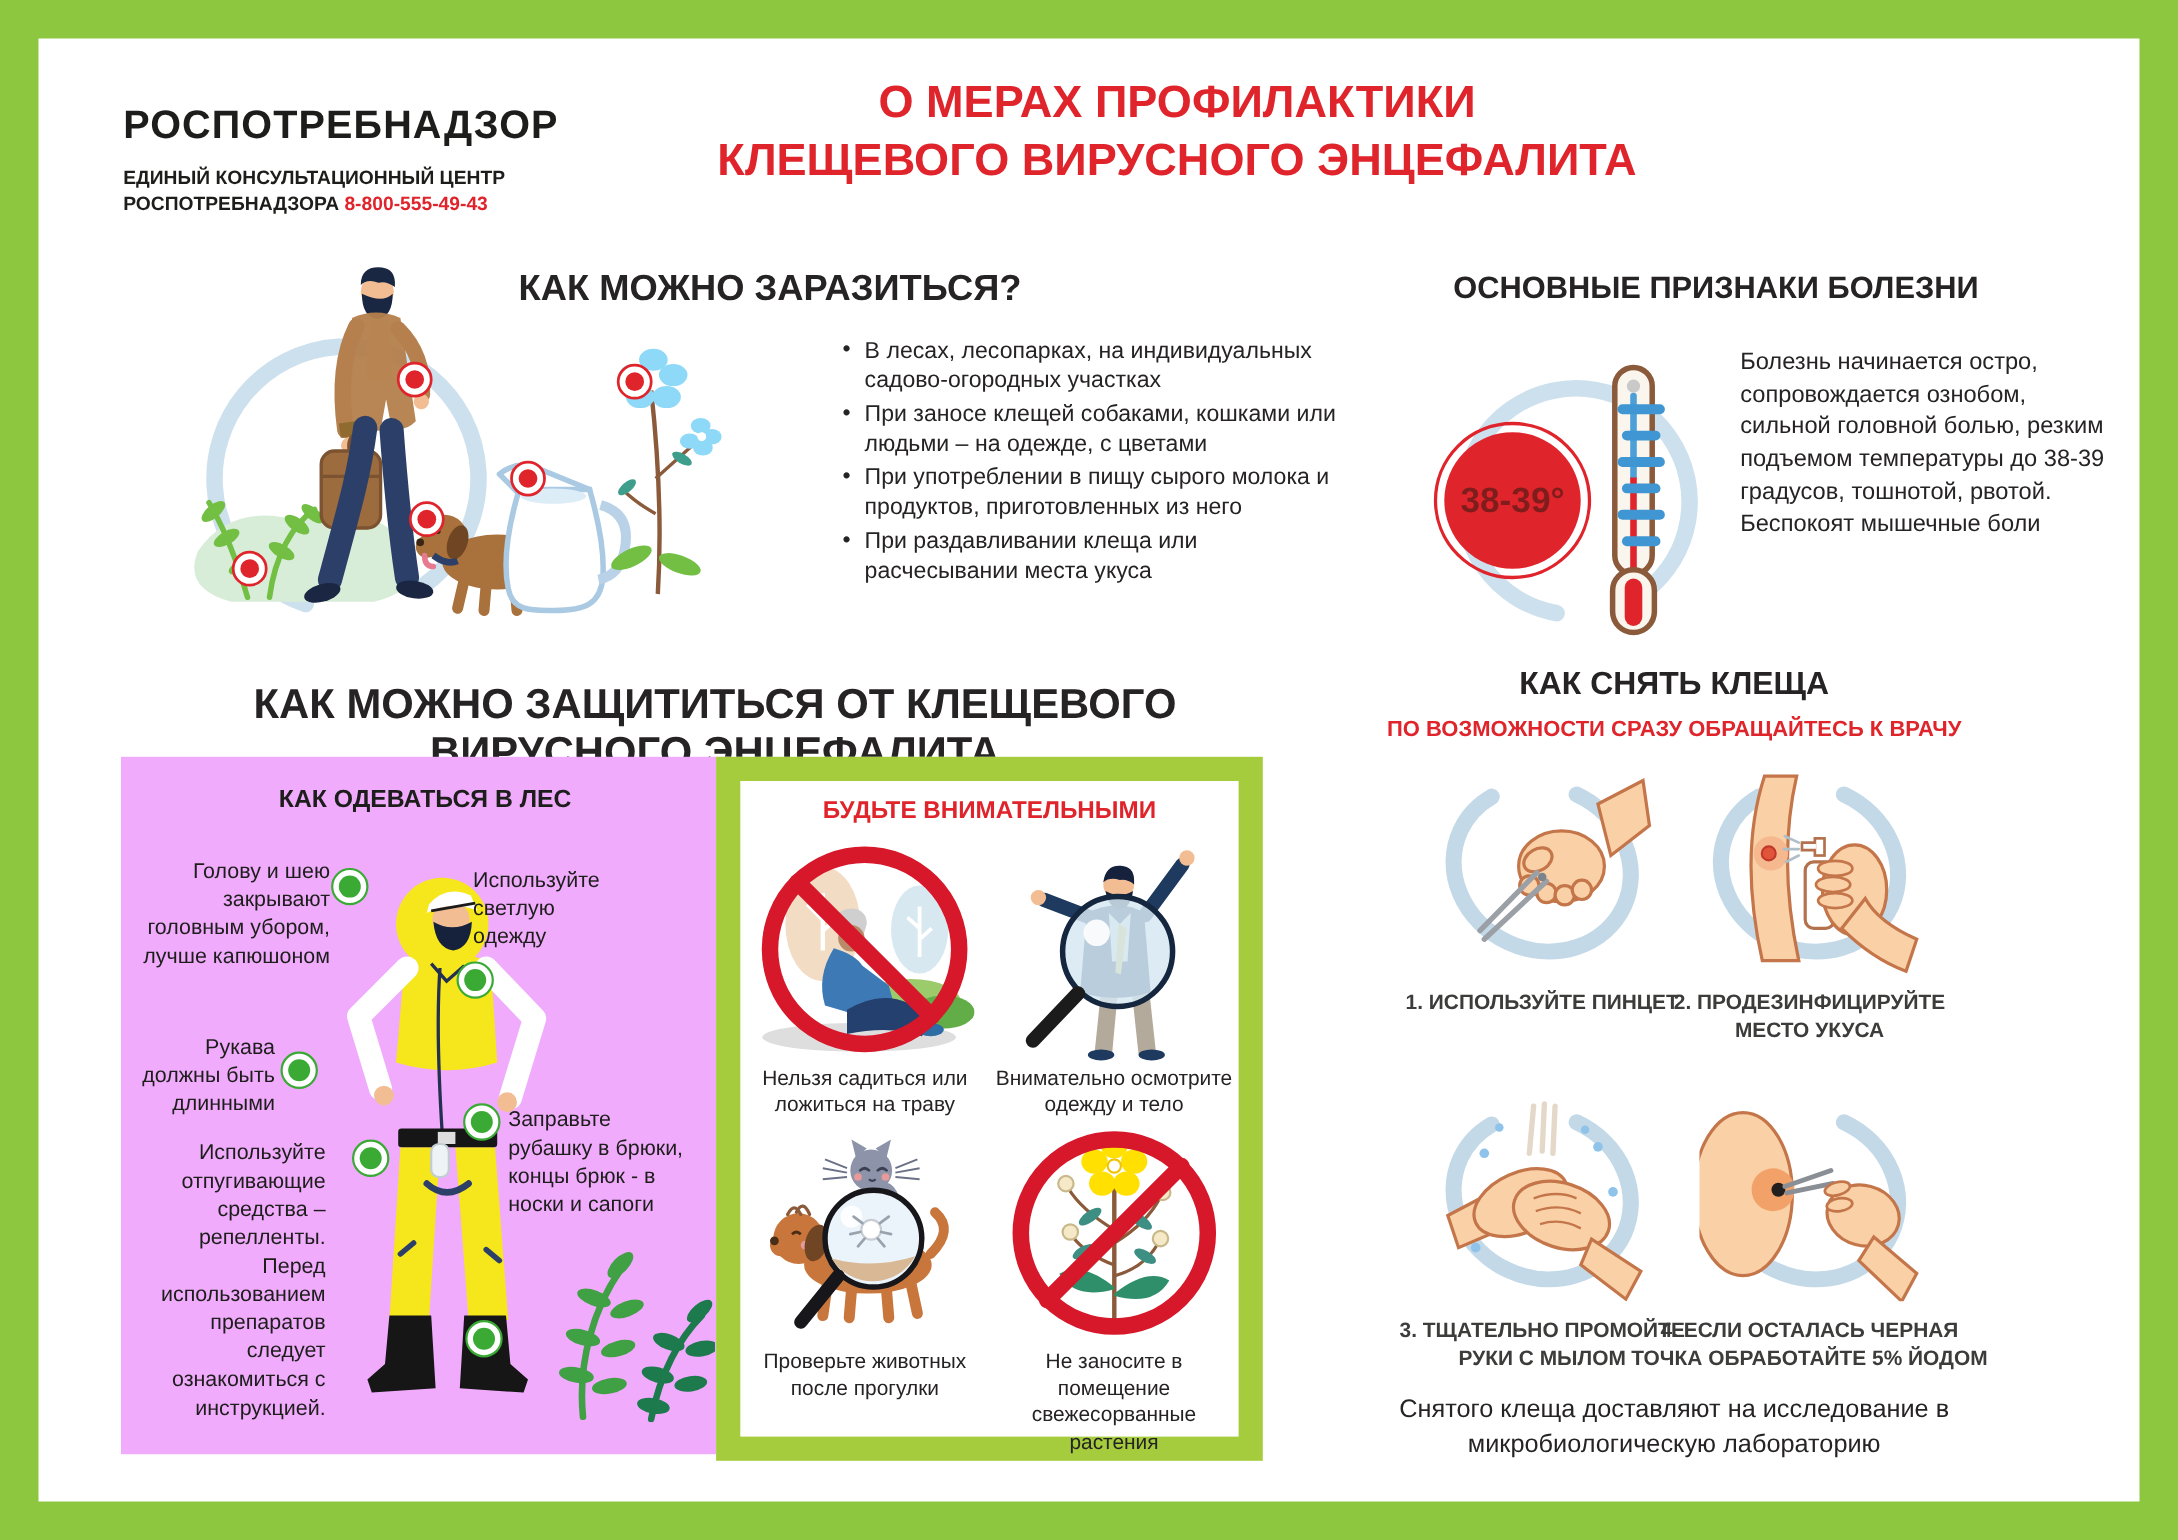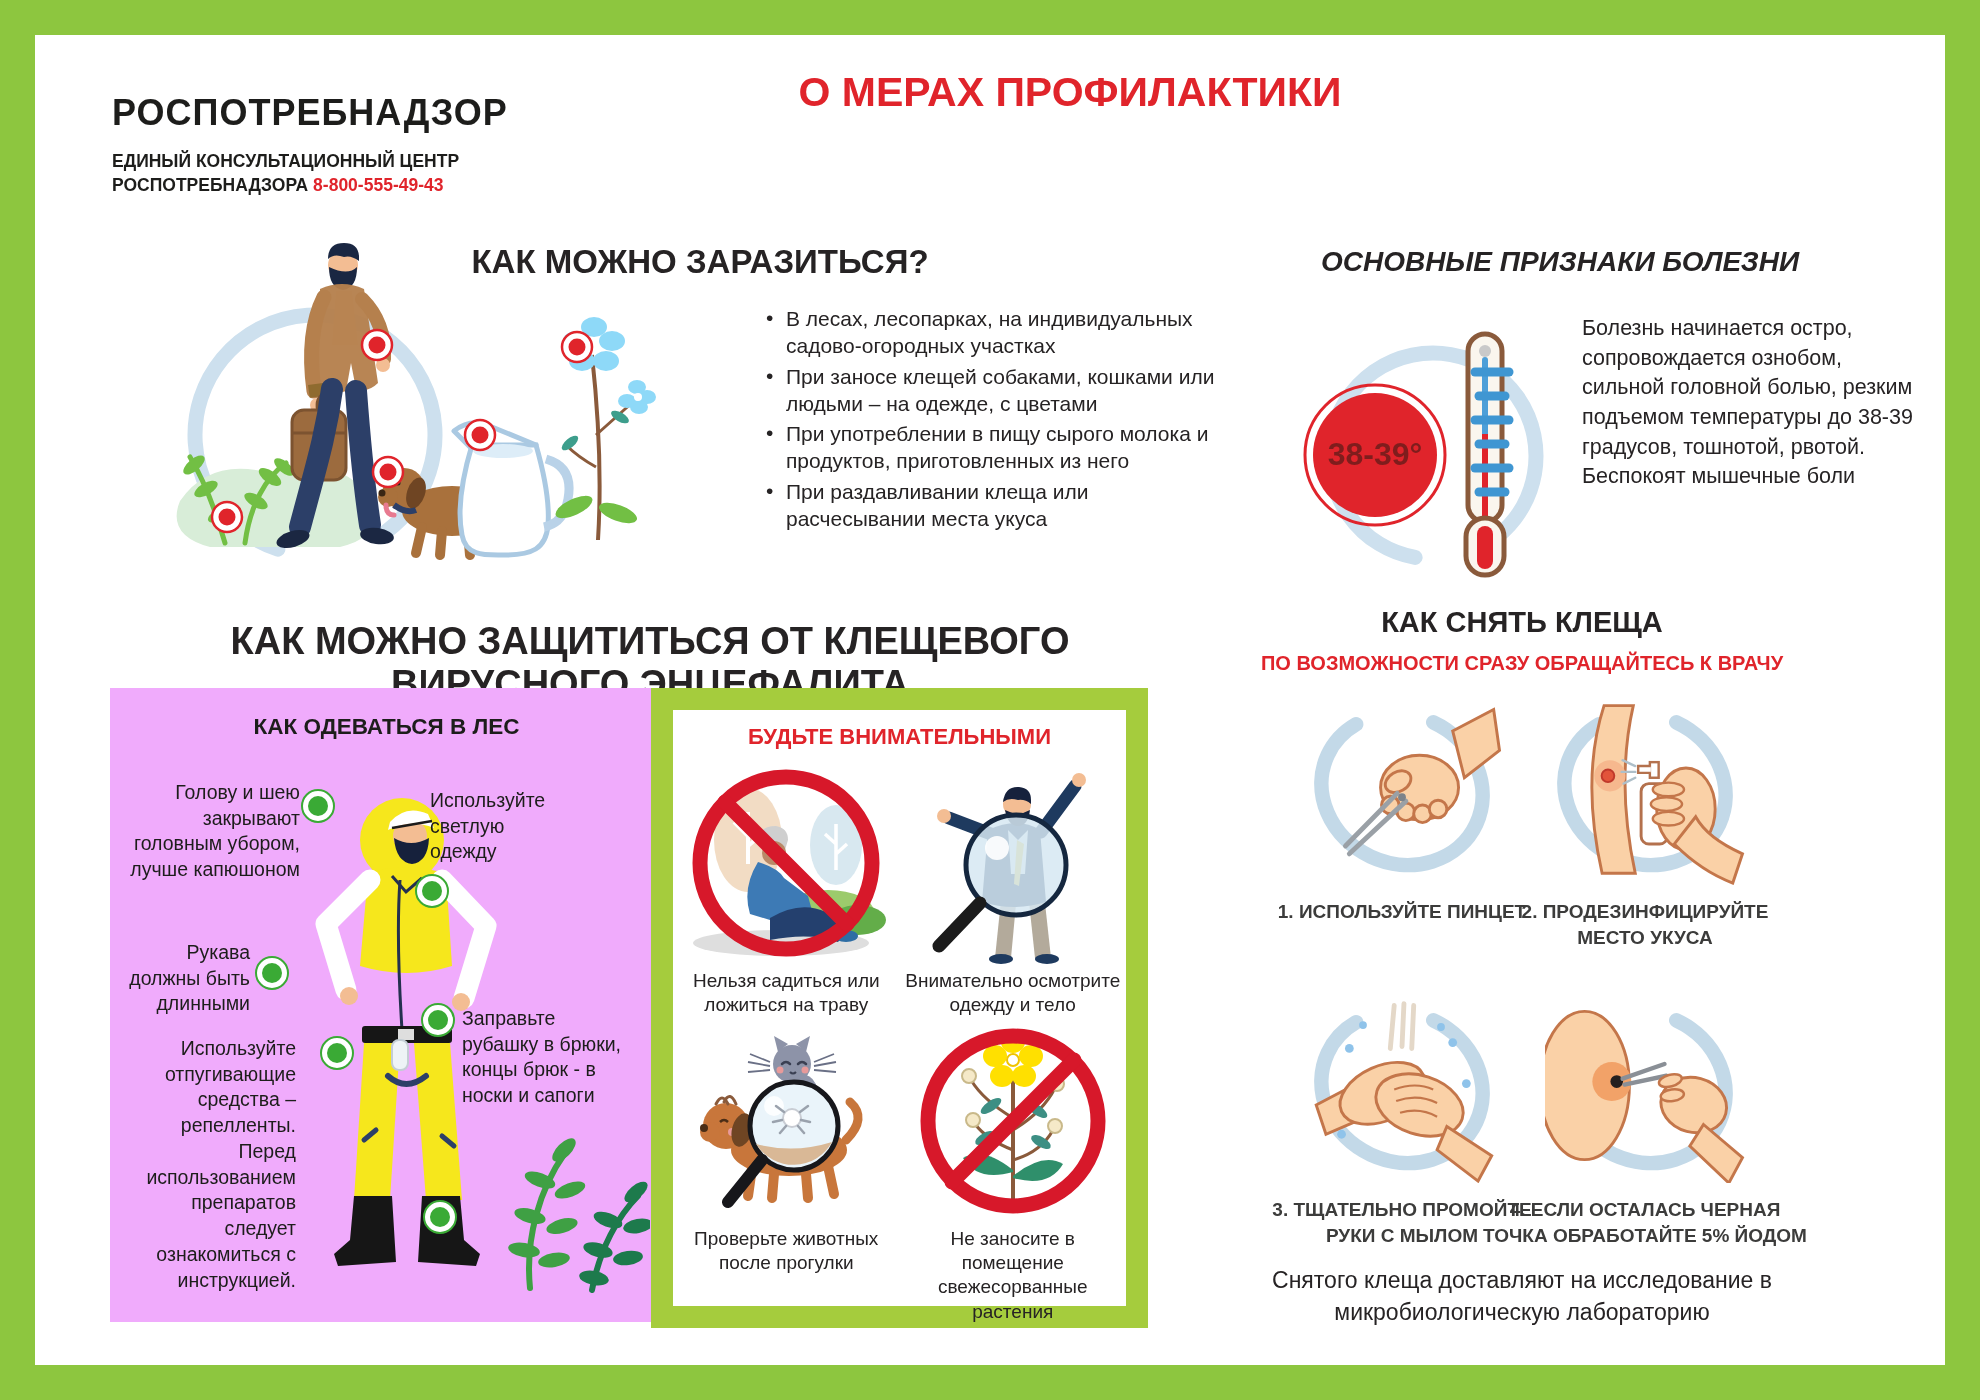--- a/index.html
+++ b/index.html
@@ -12,21 +12,21 @@
   .abs{position:absolute;}
   .sheet{left:35px;top:35px;width:1910px;height:1330px;background:#ffffff;}
   
   .brand{left:112px;top:92px;font-size:36px;font-weight:bold;letter-spacing:1px;color:#1d1d1b;}
   .brand-sub{left:112px;top:150px;font-size:17.5px;font-weight:bold;line-height:1.35;color:#1d1d1b;}
   .red{color:#e0242b;text-align:center;}
   .main-title{left:570px;top:66px;width:1000px;text-align:center;color:#e0242b;
     font-size:41px;font-weight:bold;line-height:1.3;}
   
   .h-infect{left:420px;top:243px;width:560px;text-align:center;font-size:33px;font-weight:bold;}
-  .h-sympt{left:1280px;top:246px;width:560px;text-align:center;font-size:28px;font-weight:bold;font-style:italic;}
+  .h-sympt{left:1280px;top:246px;width:560px;text-align:center;font-size:28px;font-weight:bold;}
   .h-protect{left:110px;top:620px;width:1080px;text-align:center;font-size:38px;font-weight:bold;}
   .h-removal{left:1242px;top:606px;width:560px;text-align:center;font-size:29px;font-weight:bold;}
   .sub-removal{left:1242px;top:652px;width:560px;text-align:center;font-size:20px;font-weight:bold;color:#e0242b;}
   
   .bullets{left:762px;top:305px;width:470px;font-size:21px;line-height:1.3;}
   .bullets ul{margin:0;padding:0;list-style:none;}
   .bullets li{padding-left:24px;position:relative;margin-bottom:3px;}
   .bullets li::before{content:"•";position:absolute;left:4px;top:-1px;}
   
   .sym-text{left:1582px;top:314px;width:332px;font-size:21.5px;line-height:1.38;}
@@ -57,20 +57,21 @@
 <div class="abs brand">РОСПОТРЕБНАДЗОР</div>
 <div class="abs brand-sub">
   <div>ЕДИНЫЙ КОНСУЛЬТАЦИОННЫЙ ЦЕНТР</div>
   <div>
     <span>РОСПОТРЕБНАДЗОРА</span>
     <span class="red">8-800-555-49-43</span>
   </div>
 </div>
 <div class="abs main-title">
   <div>О МЕРАХ ПРОФИЛАКТИКИ</div>
+  <div>КЛЕЩЕВОГО ВИРУСНОГО ЭНЦЕФАЛИТА</div>
 </div>
 
 <div class="abs h-infect">КАК МОЖНО ЗАРАЗИТЬСЯ?</div>
 
 <svg class="abs" style="left:150px;top:205px" width="640" height="385" viewBox="0 0 640 385">
   <defs>
     <g id="rm">
       <circle r="15" fill="#fff" stroke="#e0242b" stroke-width="2.5"></circle>
       <circle r="8.5" fill="#e0242b"></circle>
     </g>

